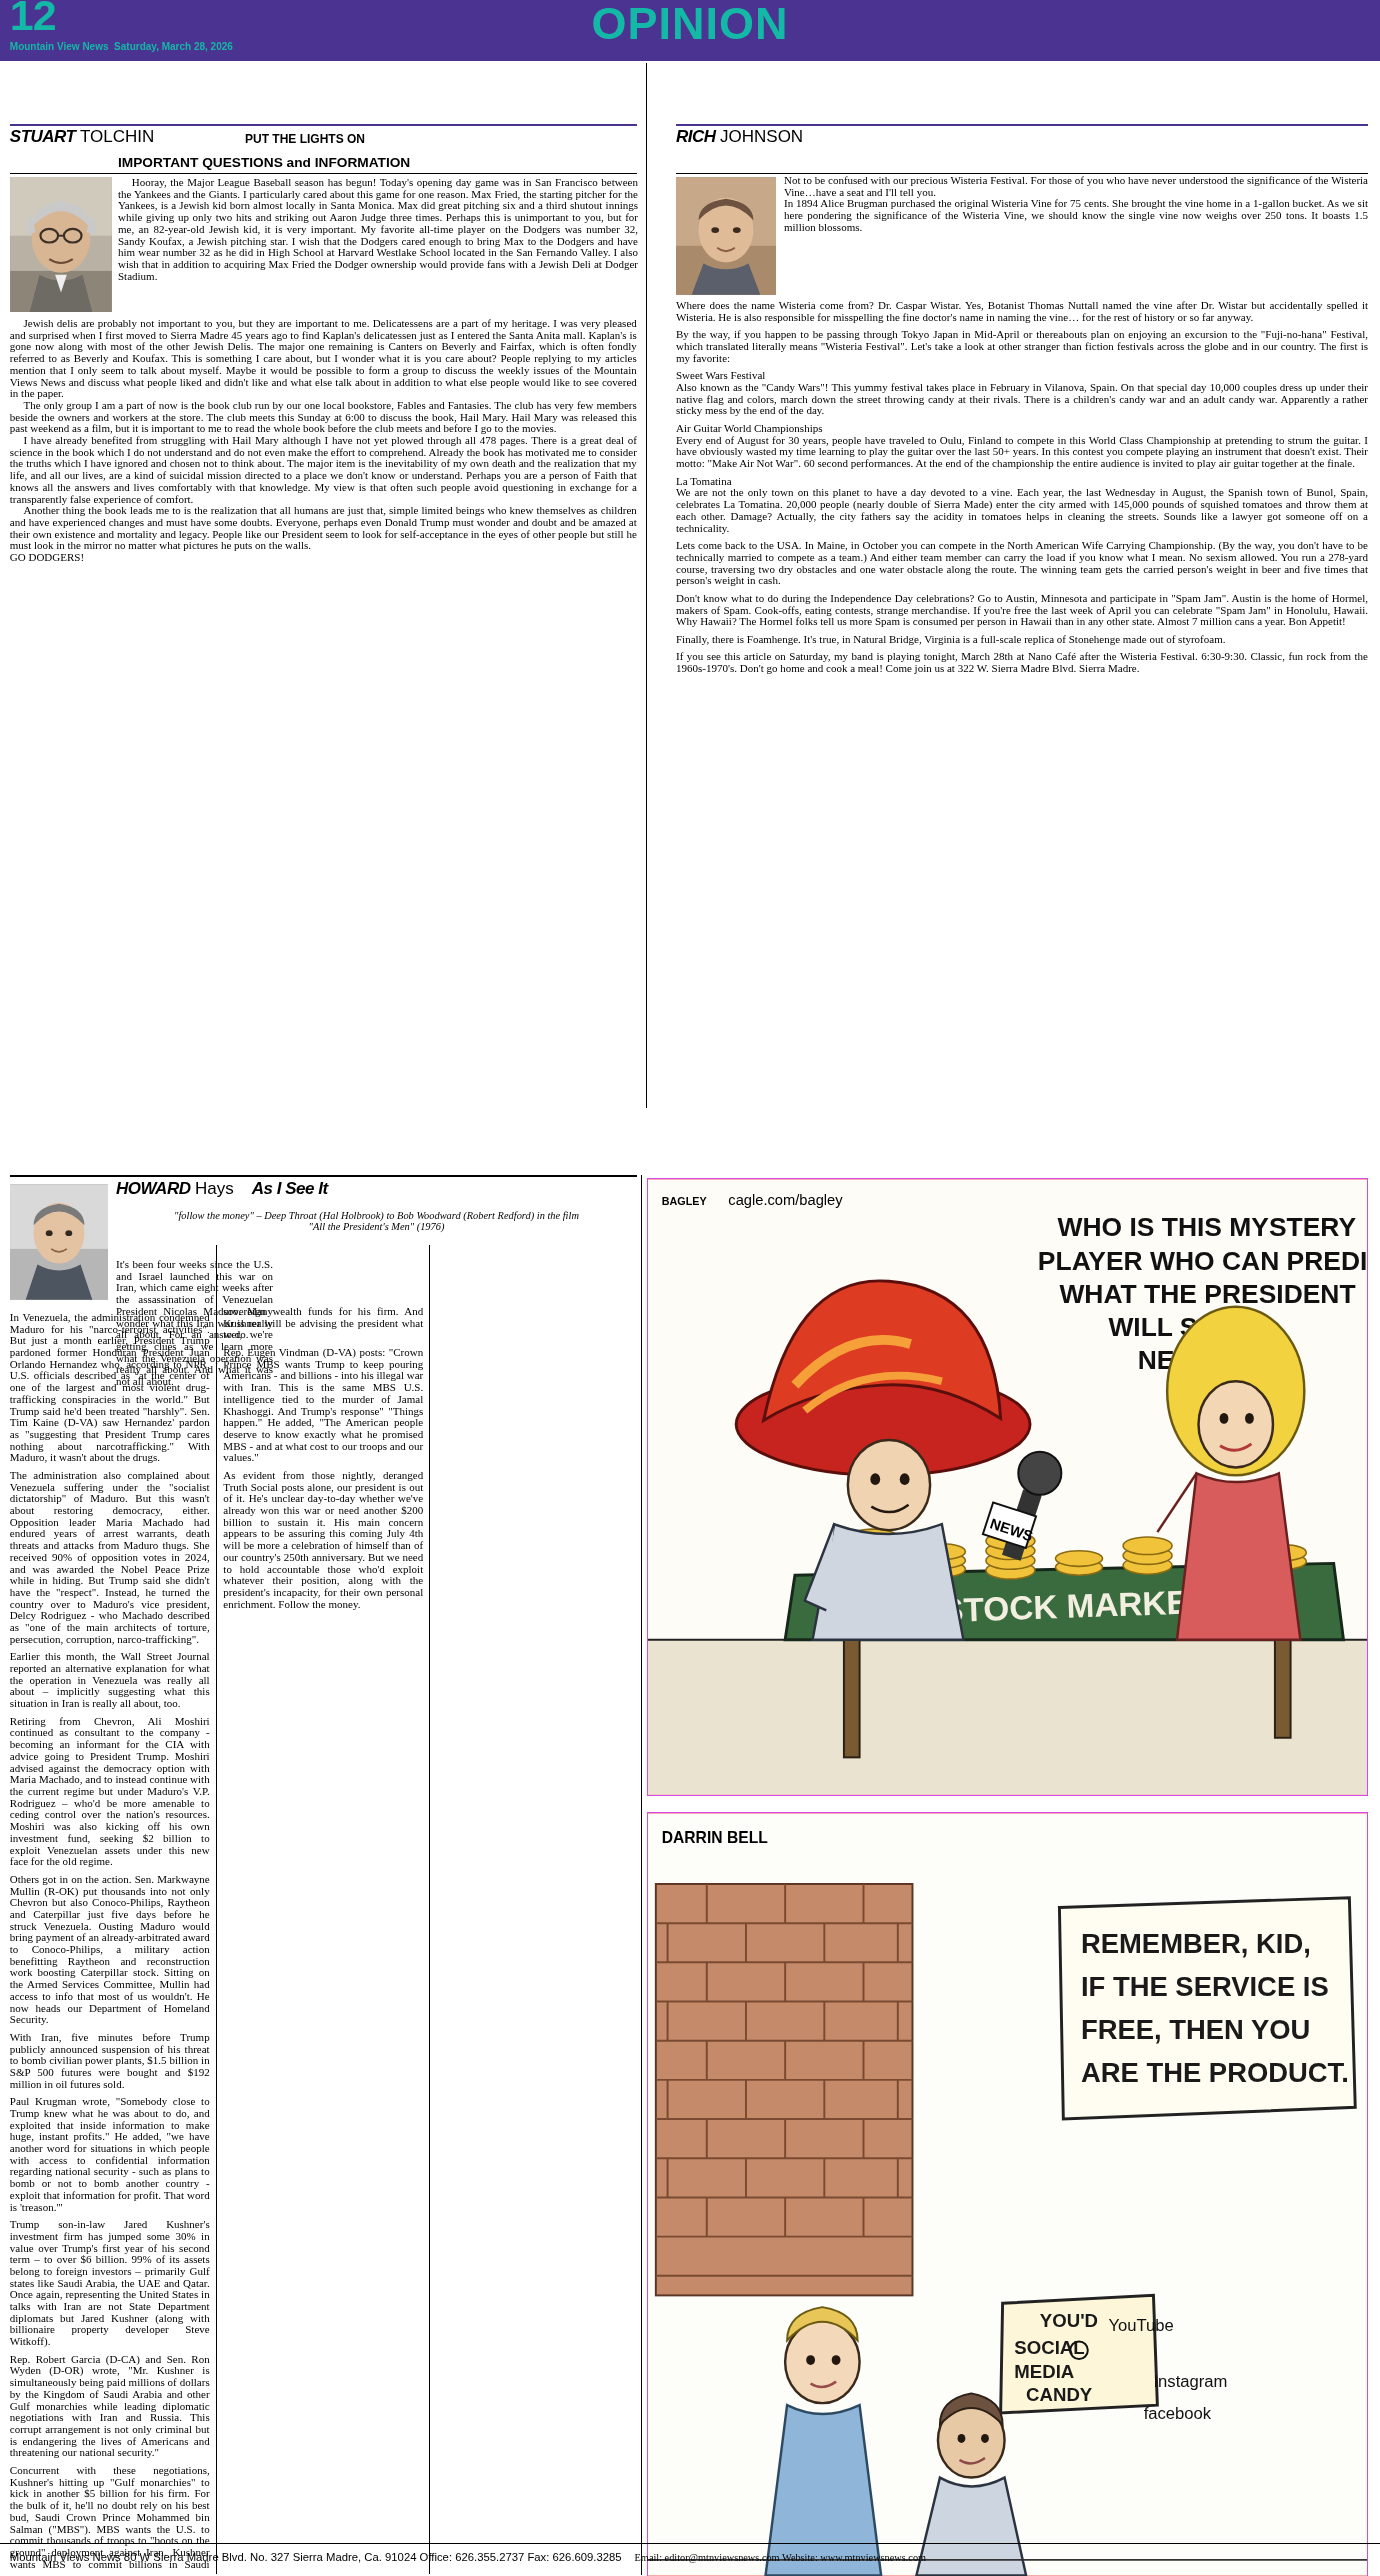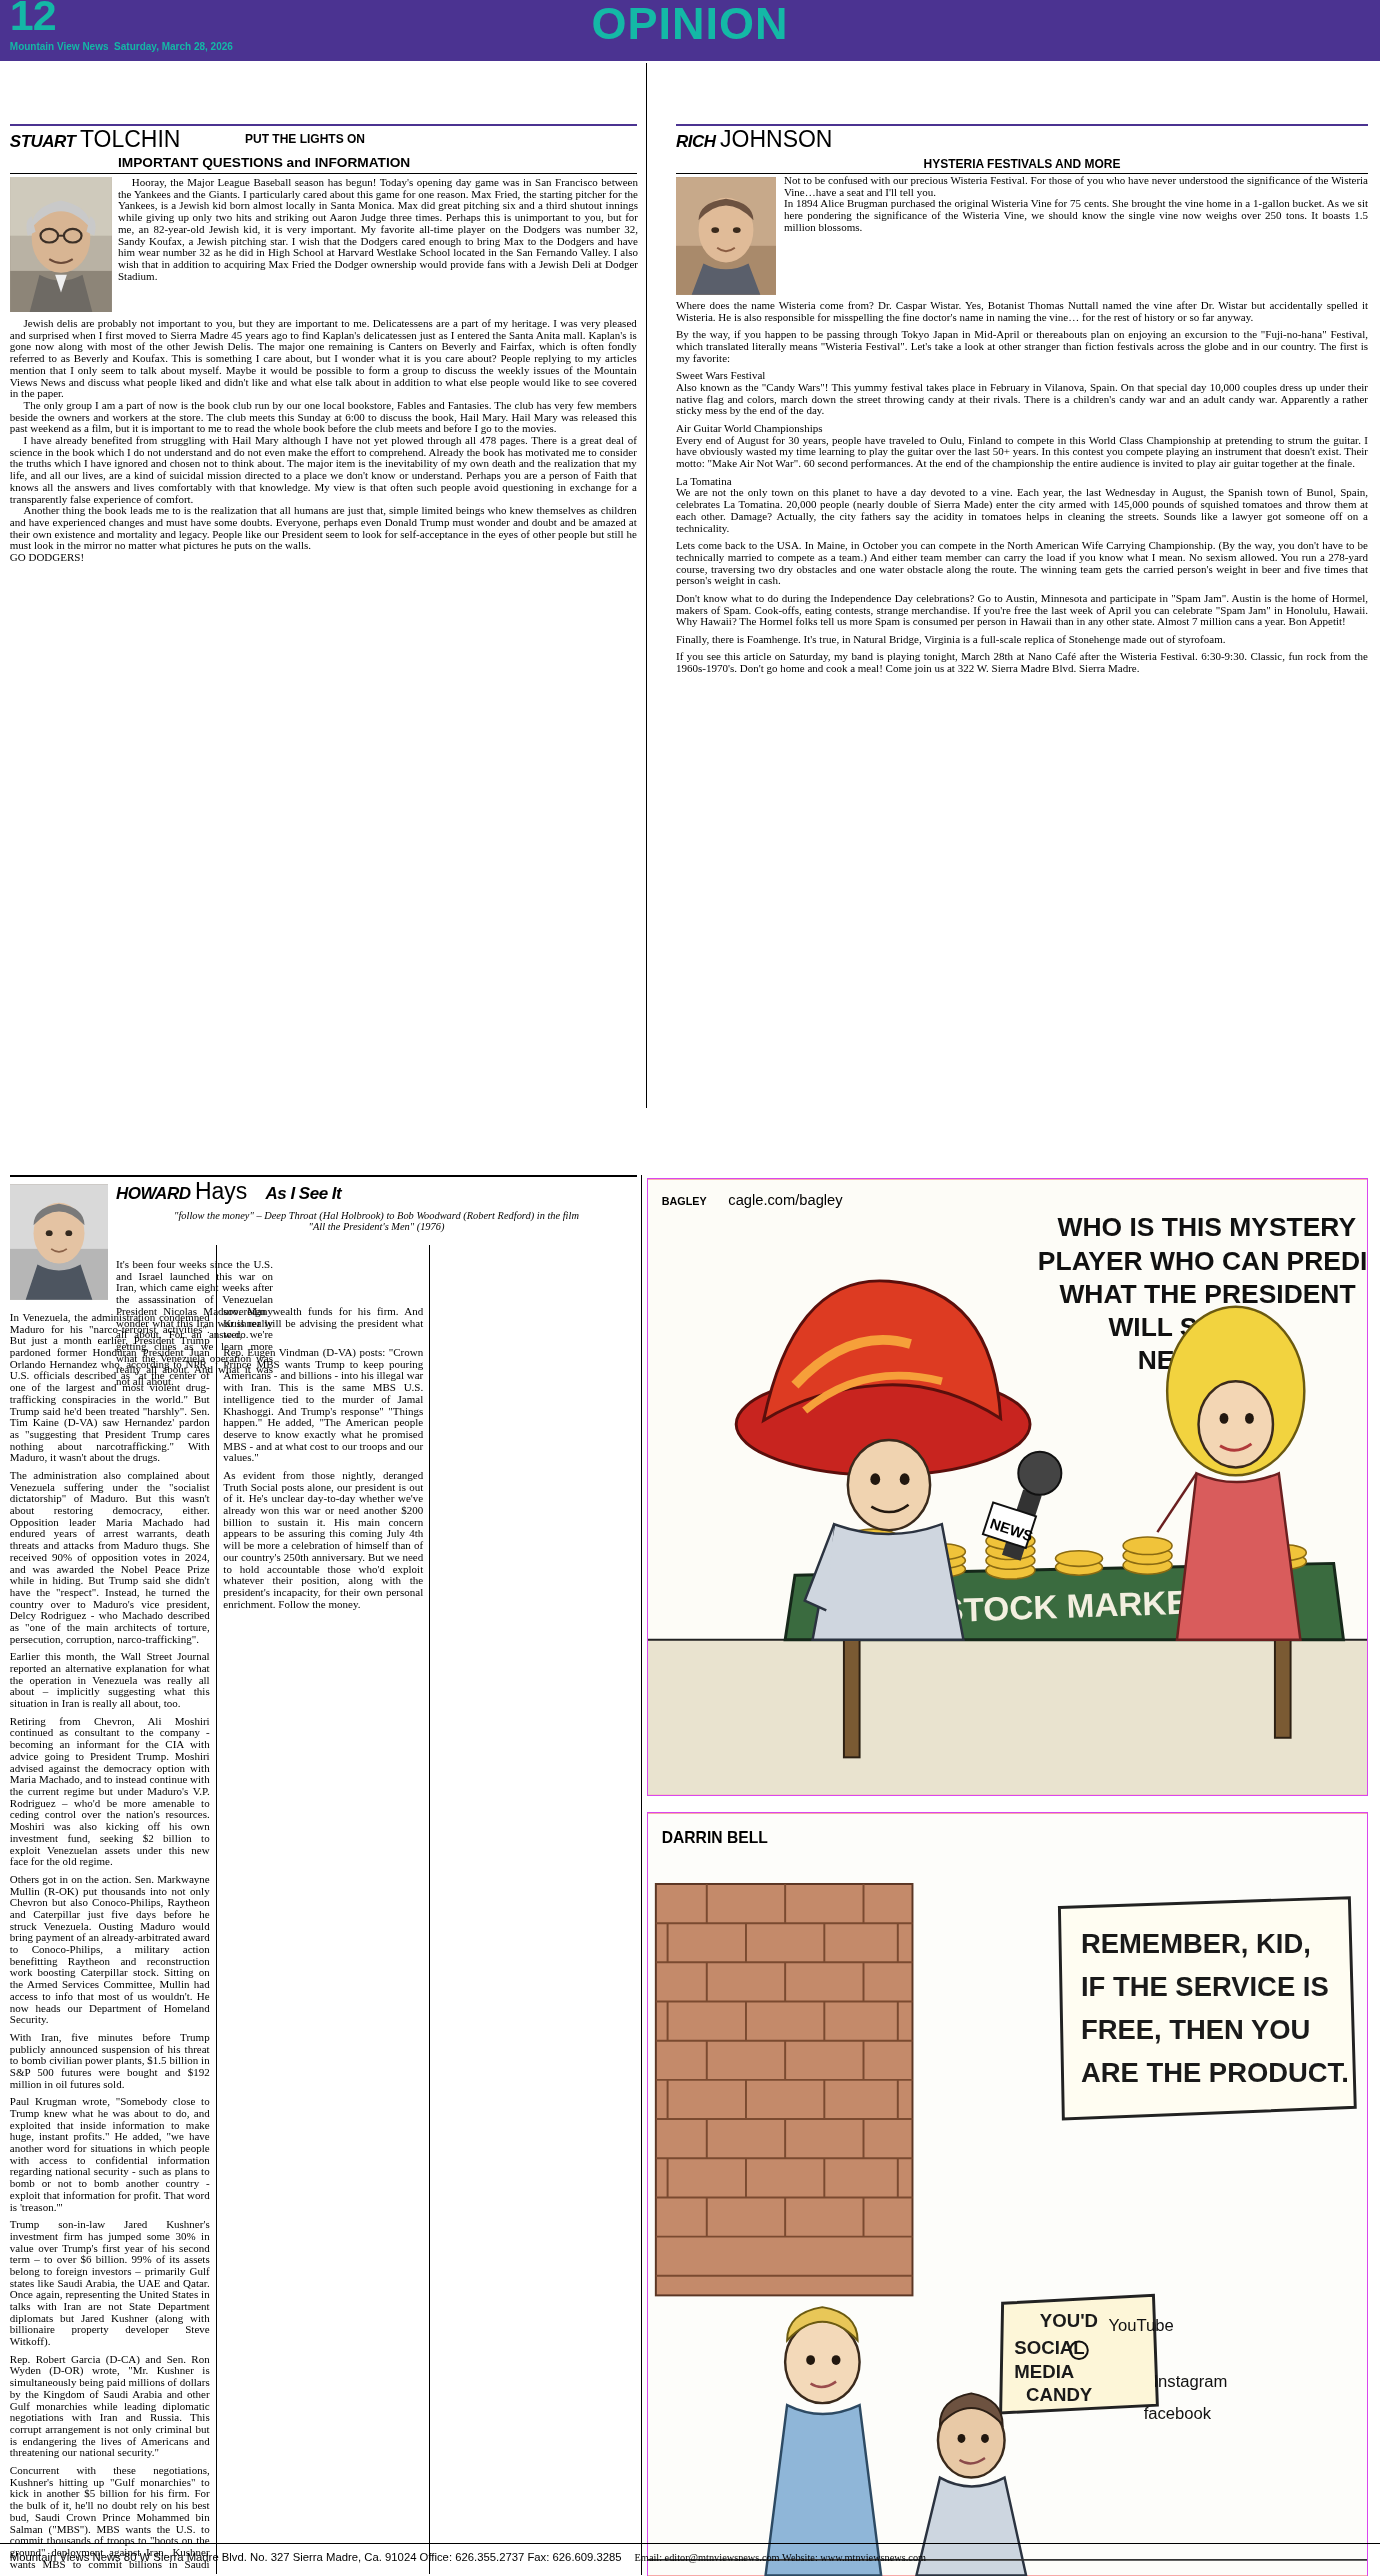--- a/index.html
+++ b/index.html
@@ -55,21 +55,21 @@
   .body-text p.noind { text-indent:0; }
   .body-text p.sub { text-indent:0; margin-top:5.9px; }
 
   
   .byline {
     font-family:"Liberation Sans", sans-serif;
     white-space:nowrap;
     line-height:1;
   }
   .byline .first { font-weight:bold; font-size:17px; letter-spacing:-0.5px;font-style:italic; }
-  .byline .last { font-weight:normal; font-size:23px; letter-spacing:0px; }
+  .byline .last { font-weight:normal; font-size:17px; letter-spacing:0px; }
   .headline {
     font-family:"Liberation Sans", sans-serif;
     font-weight:bold; font-size:12px; letter-spacing:0px;
   }
 
   .mugshot { background:#9a8a7a; border:0; display:block; }
   #stuart-top-rule { position:absolute; left:9.8px; top:63px; width:627px; height:2px; background:#4B3391; }
   #stuart-name { position:absolute; left:9.8px; top:67px; }
   #stuart-title { position:absolute; left:245px; top:71px; }
   #stuart-sub { position:absolute; left:118px; top:94px; font-family:"Liberation Sans", sans-serif; font-weight:bold; font-size:13.7px; }
@@ -171,21 +171,20 @@
     <p>Another thing the book leads me to is the realization that all humans are just that, simple limited beings who knew themselves as children and have experienced changes and must have some doubts.  Everyone, perhaps even Donald Trump must wonder and doubt and be amazed at their own existence and mortality and legacy.  People like our President seem to look for self-acceptance in the eyes of other people but still he must look in the mirror no matter what pictures he puts on the walls.</p>
     <p class="noind">GO DODGERS!</p>
   </div>
 
   <div id="rich-top-rule"></div>
 
   <div id="rich-name" class="byline">
     <span class="first">RICH</span>
     <span class="last">JOHNSON</span>
   </div>
-  <div id="rich-title" class="headline">HYSTERIA FESTIVALS AND MORE</div>
   <div id="rich-rule"></div>
 
   <div id="rich-mug" class="mugshot">
     <svg width="100" height="118" viewBox="0 0 102 120">
       <rect width="102" height="120" fill="#c7a98a"></rect>
       <rect y="70" width="102" height="50" fill="#a98a6b"></rect>
       <ellipse cx="51" cy="54" rx="28" ry="33" fill="#e0bb98"></ellipse>
       <path d="M23 44 Q51 14 79 44 Q79 26 51 22 Q23 26 23 44Z" fill="#6d5240"></path>
       <ellipse cx="40" cy="54" rx="4" ry="3" fill="#3a2a1c"></ellipse>
       <ellipse cx="62" cy="54" rx="4" ry="3" fill="#3a2a1c"></ellipse>

